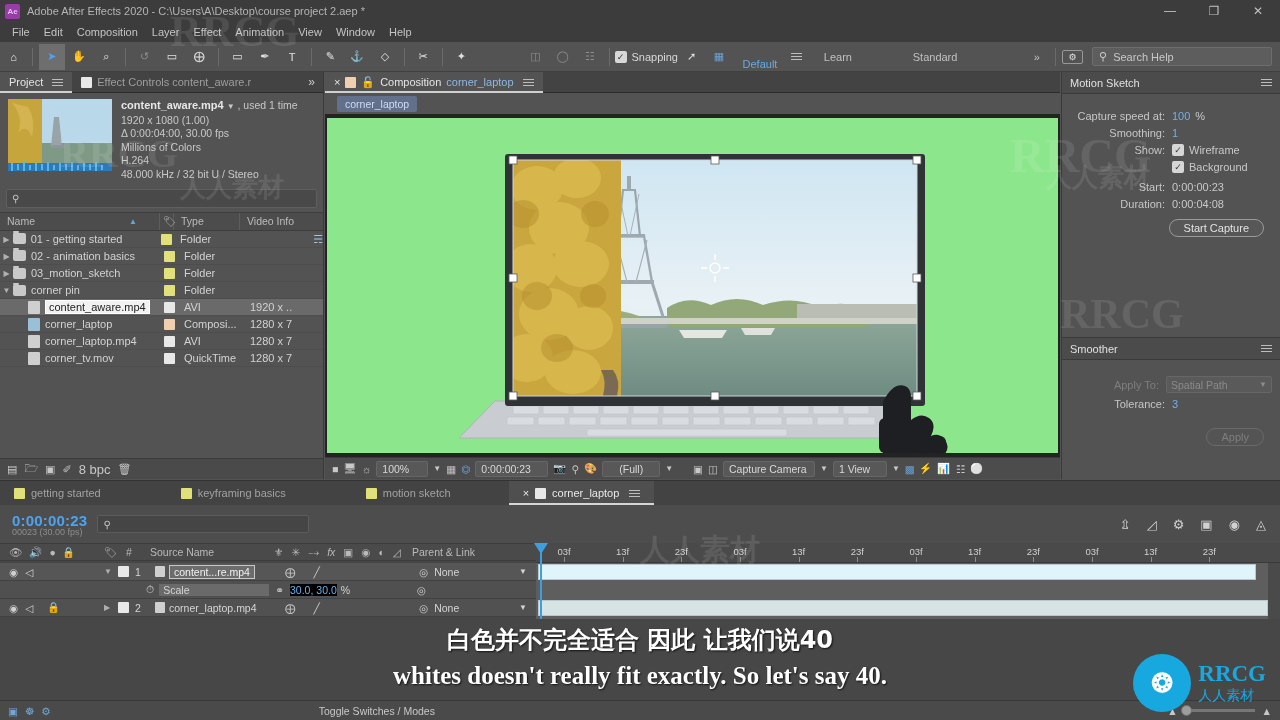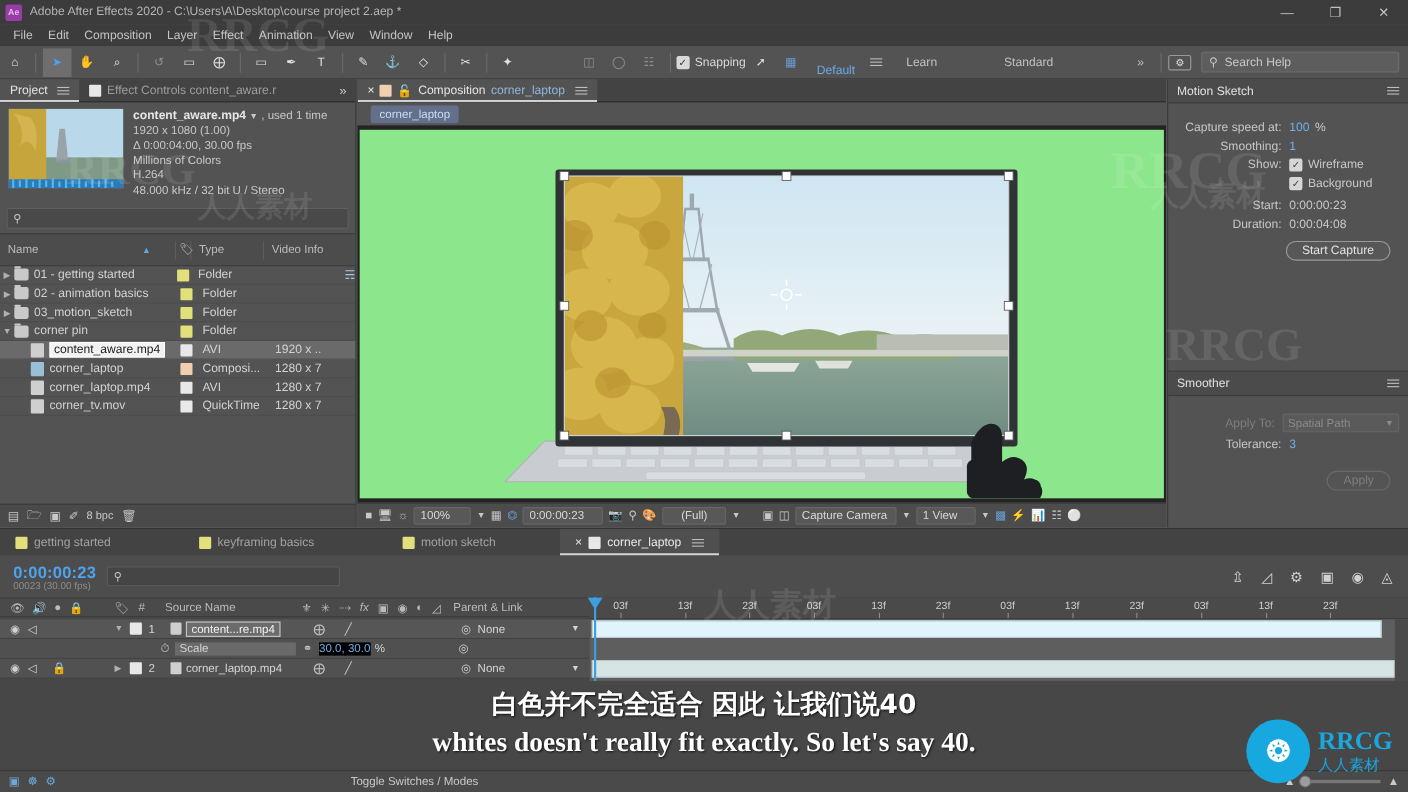--- a/index.html
+++ b/index.html
@@ -88,21 +88,21 @@
     background: linear-gradient(#bcd9ea, #9ec7dd);
   }
   .meta-lines { font-size: 10.5px; line-height: 13.5px; color: #c8c8c8; }
   .meta-lines .t { font-weight: bold; color: #e6e6e6; font-size: 11px; }
   .proj-search {
     margin: 2px 6px 4px 6px; height: 19px; background: #494949;
     border: 1px solid #5f5f5f; border-radius: 2px; display: flex;
     align-items: center; padding: 0 5px; gap: 4px;
   }
   .col-head {
-    display: flex; height: 30px; background: #4c4c4c;
+    display: flex; height: 19px; background: #4c4c4c;
     border-top: 1px solid #3d3d3d; border-bottom: 1px solid #3d3d3d;
     font-size: 10.5px; color: #bbb; align-items: center;
   }
   .col-head > div { padding-left: 7px; border-right: 1px solid #5d5d5d; height: 17px; line-height:17px; }
   .prow {
     display: flex; align-items: center; height: 17px; font-size: 11px;
     color: #d2d2d2; border-bottom: 1px solid #4d4d4d;
   }
   .arrow { width: 13px; text-align: center; color: #b0b0b0; font-size: 8px; }
   .folder-ic {
@@ -502,21 +502,21 @@
           <div style="width: 66px;">QuickTime</div>
           <div style="width: 70px;">1280 x 7</div>
         </div>
       </div>
 
     <div class="proj-foot">
       <span>▤</span>
       <span>🗁</span>
       <span>▣</span>
       <span>✐</span>
-      <span style="font-size:10px">8 bpc</span>
+      <span style="font-size:13px">8 bpc</span>
       <span>🗑</span>
     </div>
   </div>
 
   <div id="comp-panel">
     <div class="panel-tabbar">
       <div class="ptab active">
         <span>×</span>
         <span class="swatch" style="background:#f0cfb0"></span>
         <span>🔓</span>

